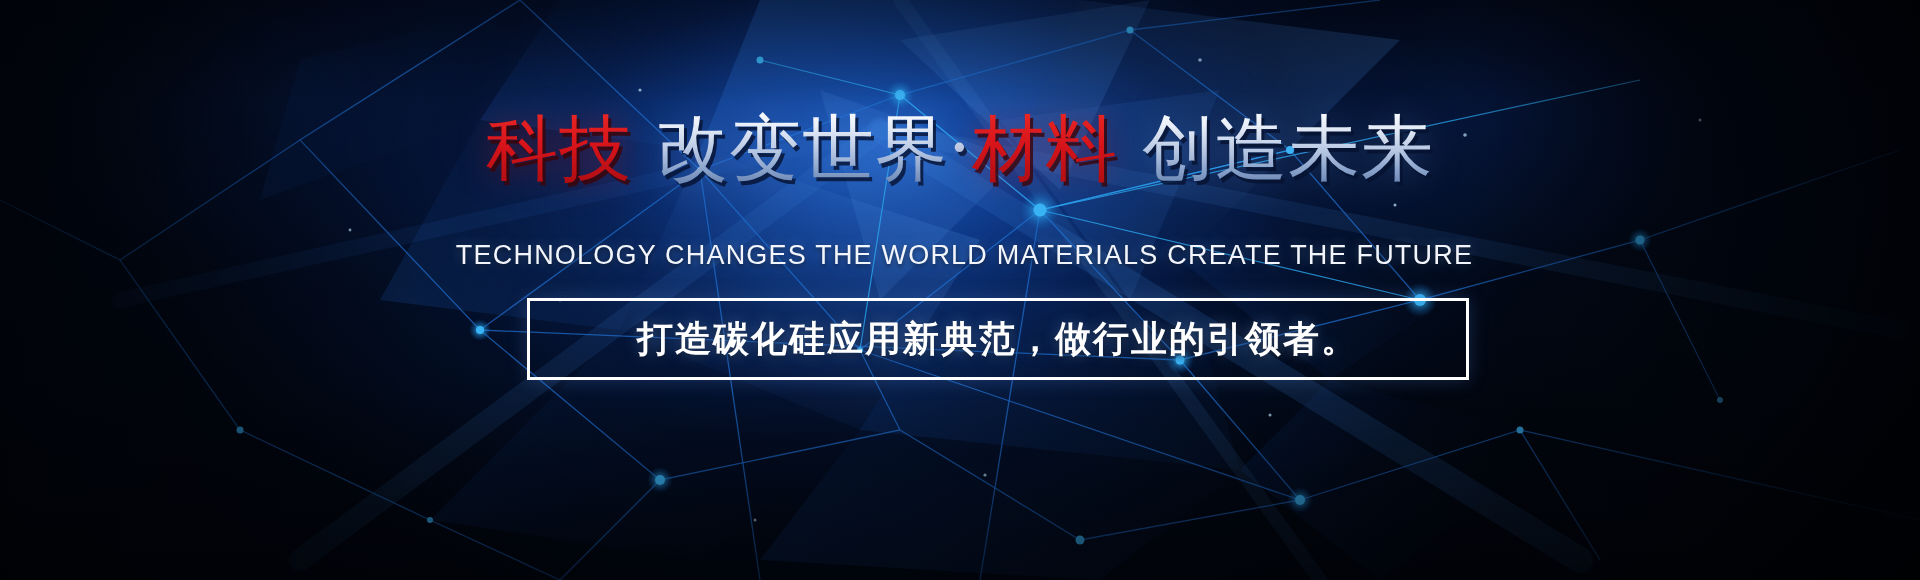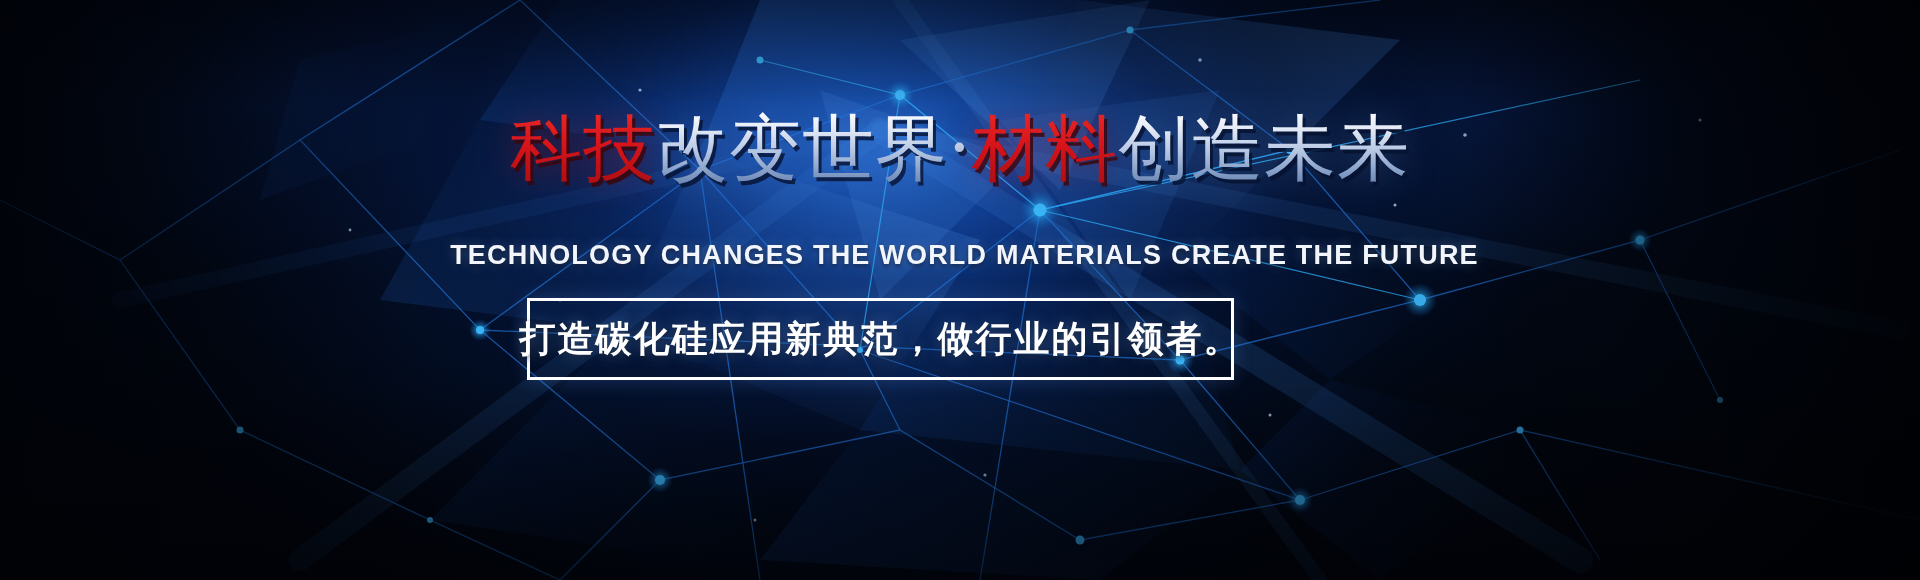--- a/index.html
+++ b/index.html
@@ -57,30 +57,30 @@
      -webkit-background-clip:text;background-clip:text;
      -webkit-text-fill-color:transparent;
      filter:drop-shadow(3px 4px 0 rgba(60,4,6,0.80))
             drop-shadow(0 0 16px rgba(210,20,26,0.30));}
   .seg.silver{
      background:linear-gradient(180deg,#ffffff 0%,#e8eef8 24%,#b9c9e4 52%,
                                 #8ea6cd 74%,#5d7aa8 100%);
      -webkit-background-clip:text;background-clip:text;
      -webkit-text-fill-color:transparent;color:#dbe5f4;
      filter:drop-shadow(3px 4px 0 rgba(6,18,48,0.80))
-            drop-shadow(0 0 18px rgba(120,170,255,0.22));}
+            drop-shadow(0 0 18px rgba(120,170,255,0.22));margin-left:24px;}
 
   .subtitle{position:absolute;left:0;right:0;top:240px;text-align:center;
             color:#f2f6fc;font-size:27px;letter-spacing:1.2px;
-            font-weight:700;white-space:nowrap;
+            font-weight:400;white-space:nowrap;
             text-shadow:0 0 12px rgba(130,180,255,0.40),
                         0 2px 5px rgba(0,0,0,0.65);padding-left:9px;}
 
   .slogan-box{position:absolute;left:527px;top:298px;
-              width:707px;height:82px;box-sizing:border-box;
+              width:942px;height:82px;box-sizing:border-box;
               border:3px solid #ffffff;display:flex;
               align-items:center;justify-content:center;
               box-shadow:0 0 18px rgba(110,165,255,0.22);}
   .slogan-text{color:#ffffff;font-size:36px;font-weight:bold;
                letter-spacing:2px;white-space:nowrap;
                text-shadow:0 0 14px rgba(120,175,255,0.45),
                            0 2px 6px rgba(0,0,0,0.70);}
 </style>
 </head>
 <body>

